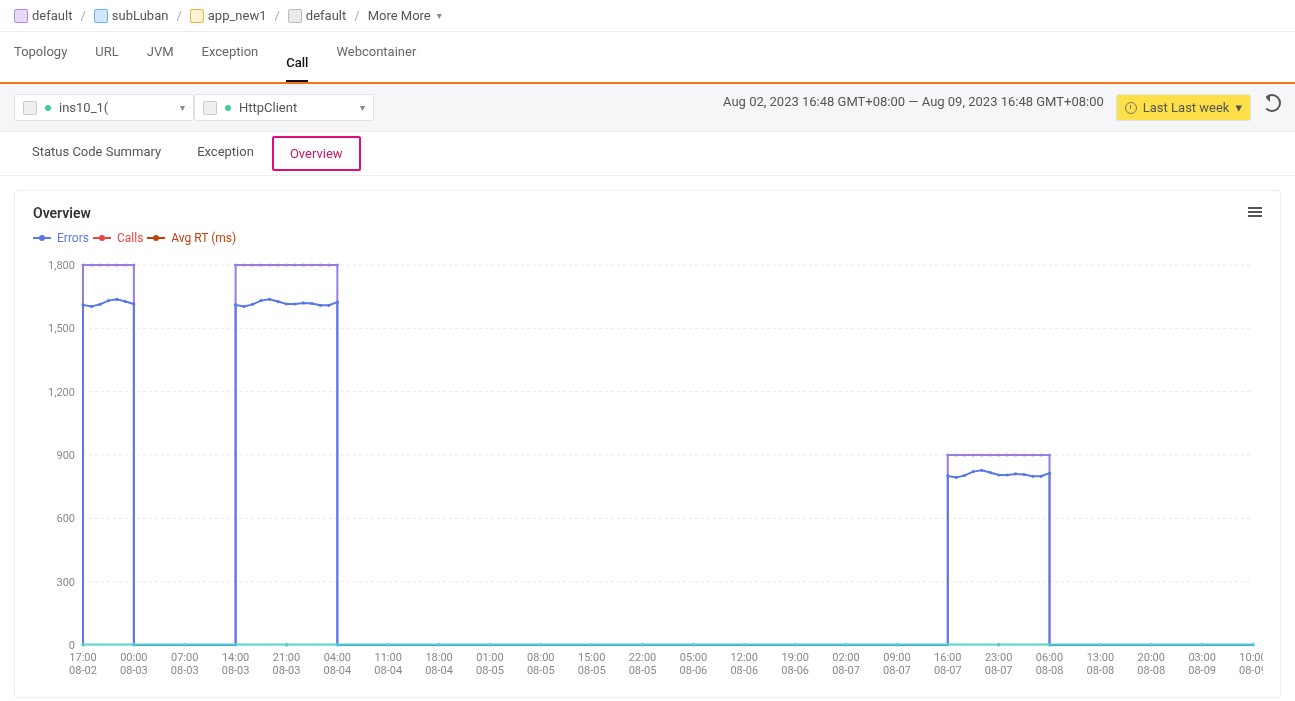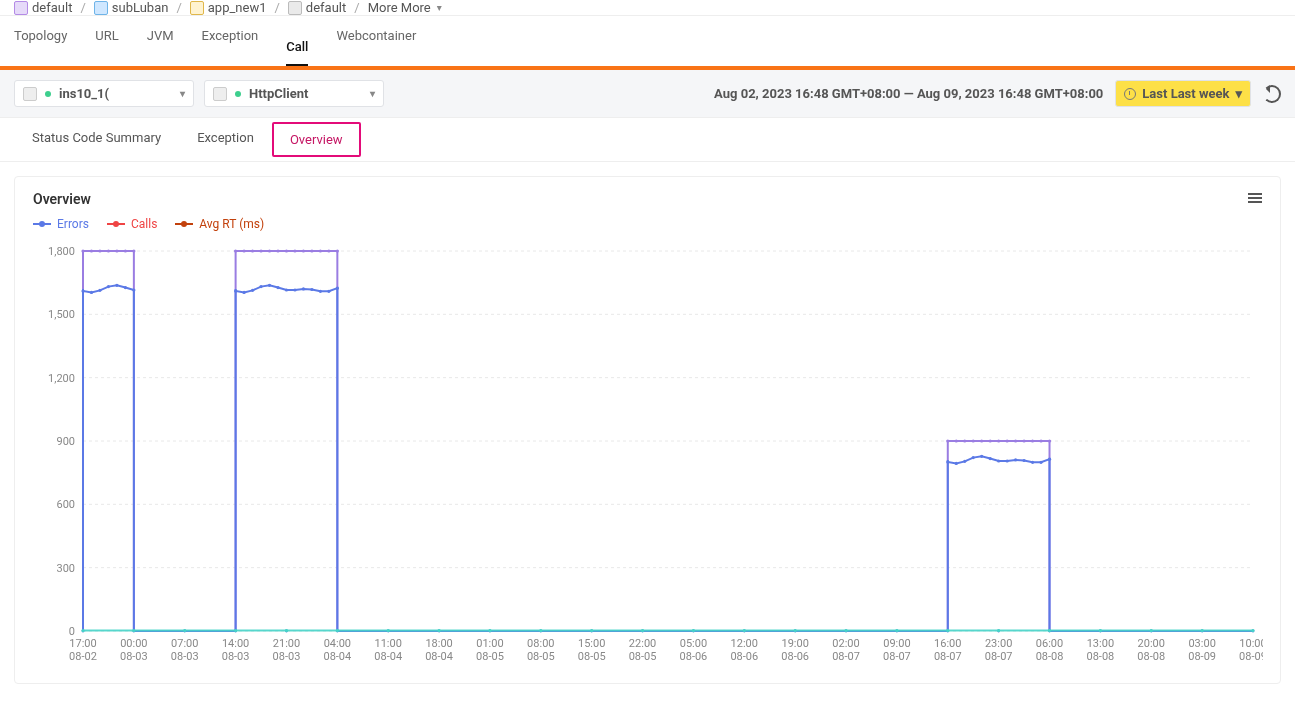--- a/index.html
+++ b/index.html
@@ -8,78 +8,76 @@
     font-size: 13px;
     background: #ffffff;
     color: #333;
     width: 1295px;
   }
   
   .breadcrumb {
     display: flex;
     align-items: center;
     gap: 6px;
-    padding: 0 14px;
+    padding: 8px 14px;
     border-bottom: 1px solid #eee;
     color: #555;
   }
   .breadcrumb .sep { color: #aaa; margin: 0 2px; }
   .breadcrumb .crumb { display: inline-flex; align-items: center; gap: 4px; }
   .bc-icon { width: 14px; height: 14px; display:inline-block; border-radius:2px; }
   .bc-purple { background:#e6daf9; border:1px solid #b48be6; }
   .bc-blue { background:#cfe7ff; border:1px solid #6fb4e8; }
   .bc-yellow { background:#fff3d0; border:1px solid #e0b74a; }
   .bc-gray { background:#eaeaea; border:1px solid #bbb; }
   .chevdown { font-size:10px; color:#888; margin-left:2px; }
 
   
   .main-tabs {
     display: flex;
     gap: 28px;
     padding: 12px 14px 0 14px;
-    border-bottom: 4px solid #f97316;
+    border-bottom: 2px solid #f97316;
     text-align: right;
   }
   .main-tab {
     padding-bottom: 10px;
     color: #666;
     cursor: pointer;
   }
   .main-tab.active {
     color: #111;
     border-bottom: 2px solid #111;
     font-weight: 500;
     margin-top: 11px;
   }
 
   
   .filterbar {
     display: flex;
     align-items: center;
-    gap: 10px;
     padding: 10px 14px;
     background:#f5f6f8;
     border-bottom:1px solid #eee;
-    font-weight:bold;
   }
   .sel {
     display: inline-flex;
     align-items: center;
     gap: 8px;
     background:#fff;
     border:1px solid #e0e2e6;
     border-radius:3px;
     padding: 5px 8px;
     min-width: 180px;
     color:#555;
   }
   .sel .dot { width:6px; height:6px; border-radius:50%; background:#3ecf8e; display:inline-block; }
   .sel .caret { margin-left:auto; color:#888; font-size:10px; }
   .sel-icon { width:14px;height:14px;background:#eee;border:1px solid #ccc;display:inline-block;border-radius:2px; }
-  .timeblock { margin-left:auto; display:flex; align-items:center; gap:12px; color:#555; }
+  .timeblock { margin-left:auto; display:flex; align-items:flex-start; gap:12px; color:#555; }
   .timesel { display:inline-flex; align-items:center; gap:6px; border:1px solid #e0e2e6; border-radius:3px; padding:5px 8px; background:#fde047; }
   .clock { width:12px;height:12px;border:1.5px solid #777;border-radius:50%; position:relative; display:inline-block;}
   .clock::after{content:"";position:absolute;left:4px;top:2px;width:1px;height:4px;background:#777;}
   .refresh-icon {
     width:18px;height:18px;border:2px solid #555;border-radius:50%;border-left-color:transparent;display:inline-block;position:relative;
   }
   .refresh-icon::after{content:"";position:absolute;left:-3px;top:-2px;border:4px solid transparent;border-right-color:#555;}
 
   
   .subtabs { display:flex; padding: 0 14px; border-bottom:1px solid #eee; background:#fff; }
@@ -96,21 +94,21 @@
   .card {
     margin: 14px;
     border:1px solid #eee;
     border-radius:4px;
     padding: 14px 18px 12px 18px;
     position:relative;
   }
   .card h3 { font-size:14px; font-weight:600; color:#333; margin-bottom:10px; }
   .card .menu3 { position:absolute; right:18px; top:14px; cursor:pointer; }
   .menu3 span{display:block;width:14px;height:2px;background:#555;margin:2px 0;}
-  .legend { display:flex; gap:18px; margin-bottom:10px; color:#888; font-size:12px; }
+  .legend { display:flex; gap:4px; margin-bottom:10px; color:#888; font-size:12px; }
   .leg { display:inline-flex; align-items:center; gap:6px; }
   .lmark { width:18px; height:8px; position:relative; }
   .lmark::before{content:"";position:absolute;left:0;right:0;top:3px;height:2px;background:currentColor;}
   .lmark::after{content:"";position:absolute;left:6px;top:1px;width:6px;height:6px;border-radius:50%;background:currentColor;}
   .c-errors{color:#5b79e6;}
   .c-calls{color:#ef4444;}
   .c-avgrt{color:#c2410c;}
 
   .chartwrap { position:relative; }
   svg { display:block; }

